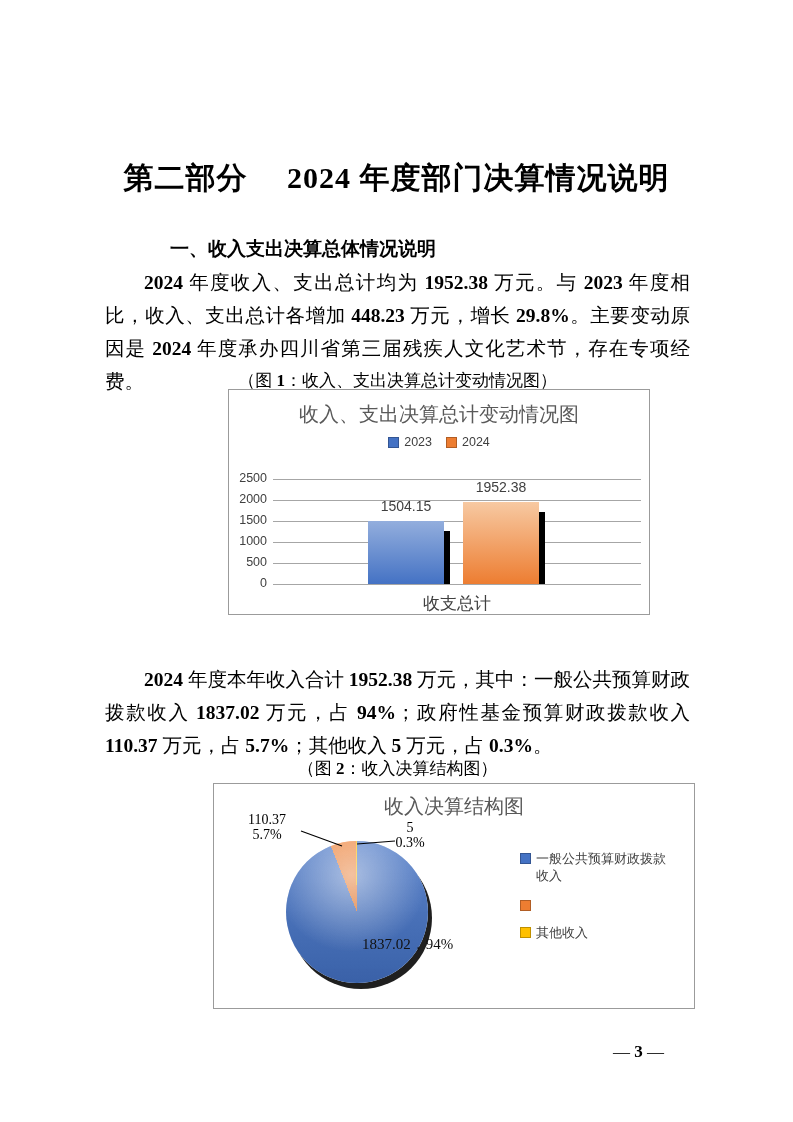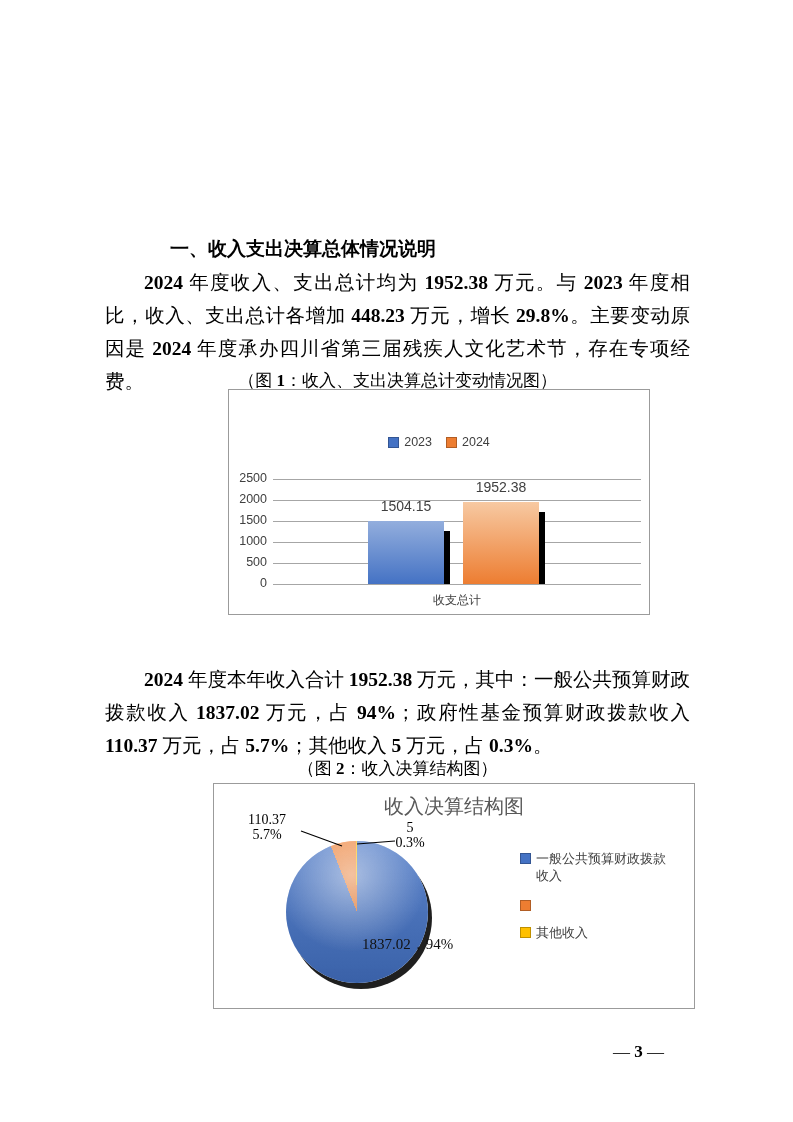--- a/index.html
+++ b/index.html
@@ -35,21 +35,21 @@
   #chart1 .chart-title{top:11px;font-size:20px;}
   .legend-row{position:absolute;left:0;right:0;display:flex;justify-content:center;gap:14px;font-size:12.5px;}
   #chart1 .legend-row{top:45px;}
   .legend-item{display:flex;align-items:center;gap:5px;}
   .legend-swatch{width:9px;height:9px;display:inline-block;border:1px solid rgba(0,0,0,.25);}
   .gridline{position:absolute;height:1px;background:#a6a6a6;}
   .ytick{position:absolute;width:38px;text-align:right;font-size:12.5px;color:#404040;}
   .bar{position:absolute;}
   .bar-shadow{position:absolute;background:#000;}
   .bar-label{position:absolute;width:90px;text-align:center;font-size:14px;color:#404040;}
-  #chart1 .x-label{position:absolute;top:202px;left:44px;width:368px;text-align:center;font-size:12px;color:#404040;}
+  #chart1 .x-label{position:absolute;top:202px;left:44px;width:368px;text-align:center;font-size:17px;color:#404040;}
   
   #chart2{left:173px;top:767px;width:454px;height:224px;padding-left:26px;}
   #chart2 .chart-title{top:9px;font-size:20px;}
   .pie{
     position:absolute;left:72px;top:57px;width:142px;height:142px;border-radius:50%;
     box-shadow:4px 6px 0 rgba(0,0,0,0.88);
   }
   .pie::after{
     content:"";position:absolute;inset:0;border-radius:50%;
     background:
@@ -69,26 +69,28 @@
   .pie-legend .legend-item{align-items:flex-start;}
   .pie-legend .legend-swatch{margin-top:3px;flex:0 0 auto;}
   .pie-legend .legend-text{width:138px;}
   .page-number{left:613px;top:1042px;font-size:17px;}
 </style>
 </head>
 <body>
 
 <div class="page">
 
+  <h1 class="abs page-title">第二部分　 2024 年度部门决算情况说明</h1>
 
   <h2 class="abs sec-heading" style="top:220px;margin-left:23px;">一、收入支出决算总体情况说明</h2>
   <p class="abs body-para rich" style="top:246px;"><b>2024</b><span> 年度收入、支出总计均为 </span><b>1952.38</b><span> 万元。与 </span><b>2023</b><span> 年度相比，收入、支出总计各增加 </span><b>448.23</b><span> 万元，增长 </span><b>29.8%</b><span>。主要变动原因是 </span><b>2024</b><span> 年度承办四川省第三届残疾人文化艺术节，存在专项经费。</span></p>
   <div class="abs fig-caption rich" style="top:349px;"><span>（图 </span><b>1</b><span>：收入、支出决算总计变动情况图）</span></div>
 
   <figure class="abs chart-box" id="chart1">
+    <div class="chart-title">收入、支出决算总计变动情况图</div>
     <div class="legend-row" id="bar-legend">
         <div class="legend-item">
           <div class="legend-swatch" style="background: rgb(68, 114, 196);"></div>
           <div class="legend-text">2023</div>
         </div>
         <div class="legend-item">
           <div class="legend-swatch" style="background: rgb(237, 125, 49);"></div>
           <div class="legend-text">2024</div>
         </div>
       </div>

